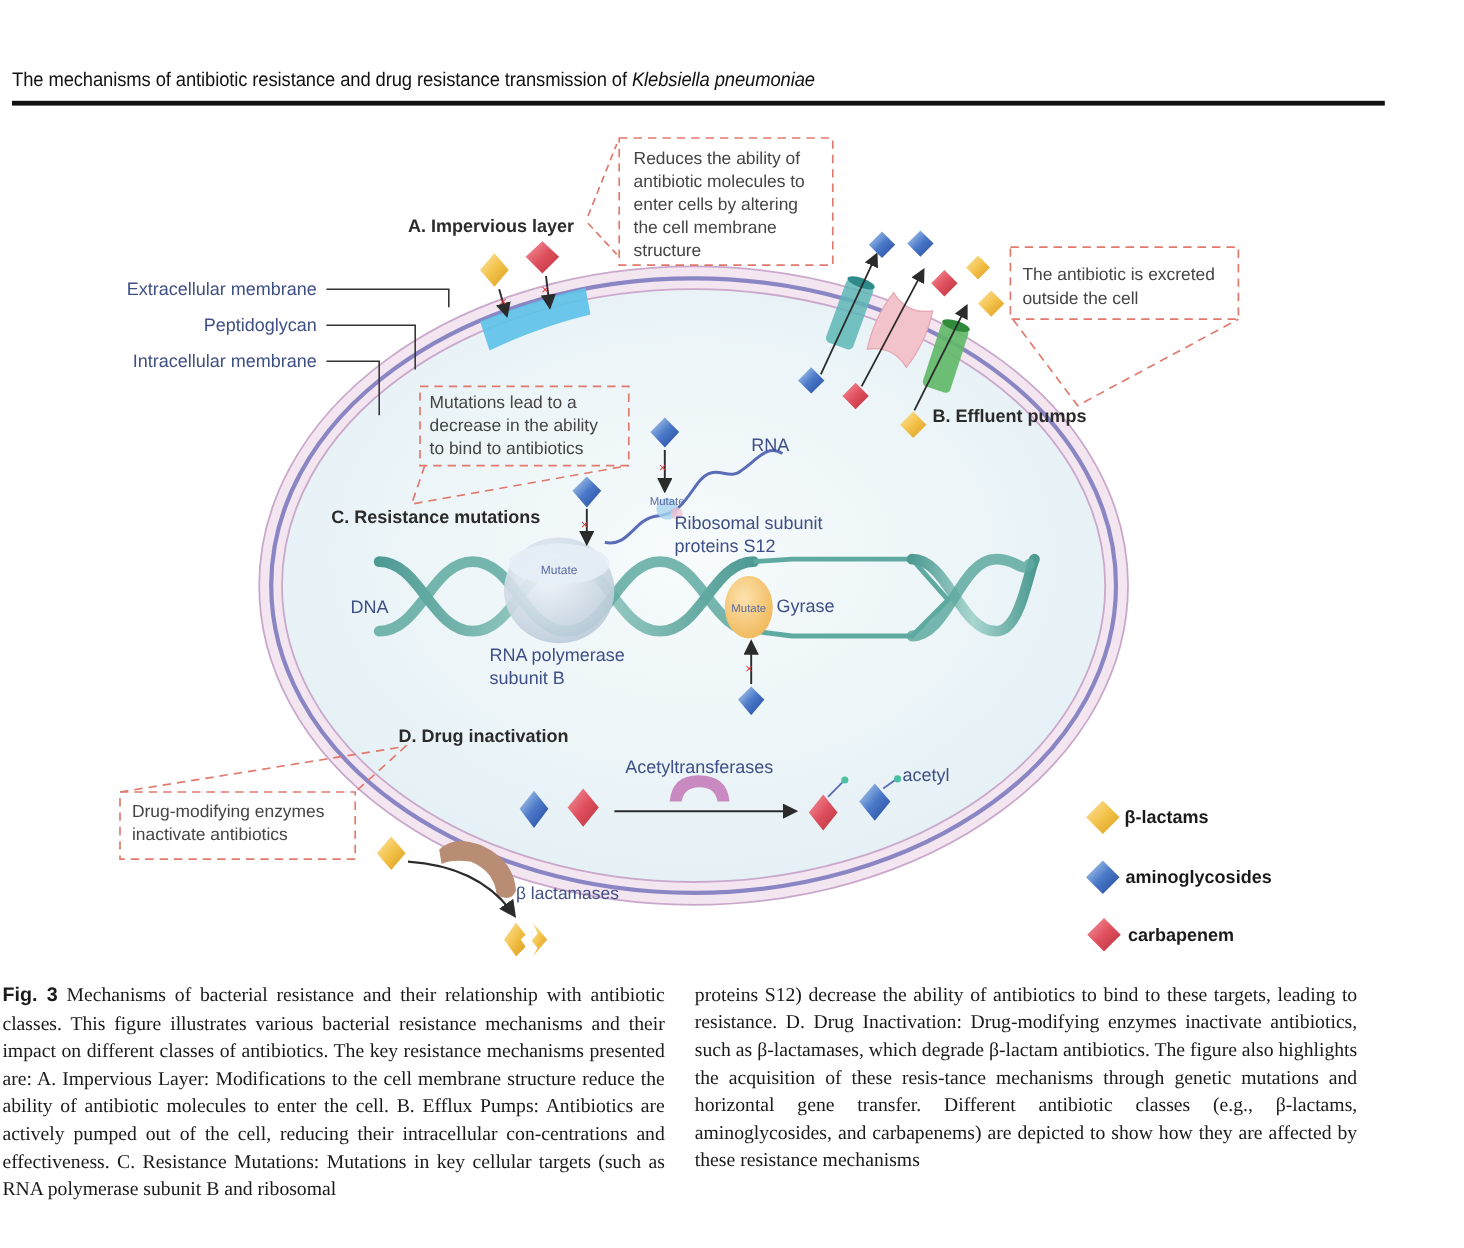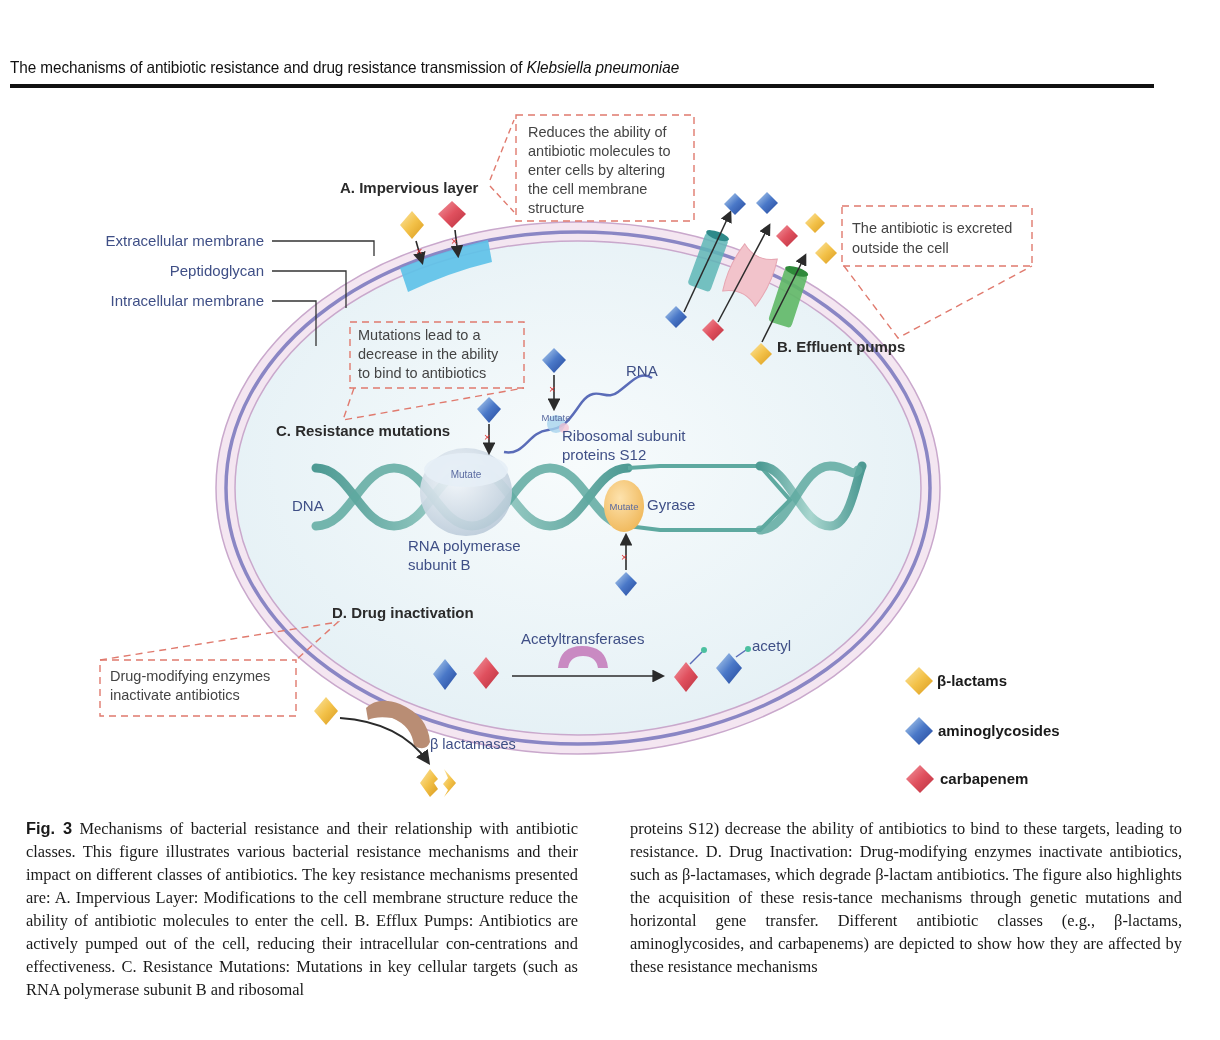--- a/index.html
+++ b/index.html
@@ -2,22 +2,22 @@
 <html><head>
 <meta charset="utf-8">
 <style>
   html, body { margin:0; padding:0; background:#ffffff; }
   body { width:1220px; height:1040px; position:relative; overflow:hidden; font-family:"Liberation Sans", sans-serif; }
   .running-head { position:absolute; left:10px; top:58px; font-family:"Liberation Sans", sans-serif; font-size:16.5px; color:#111; letter-spacing:-0.1px; transform:scaleX(0.93); transform-origin:left top; }
   .running-head i { font-style:italic; }
   .head-rule { position:absolute; left:10px; top:84px; width:1144px; height:4px; background:#111; }
   #figure { position:absolute; left:0; top:0; }
   .caption { position:absolute; top:817px; width:552px; font-family:"Liberation Serif", serif; font-size:16.4px; line-height:23px; color:#1a1a1a; text-align:justify; }
-  .caption.left { left:26px; }
-  .caption.right { left:630px; }
+  .caption.left { left:2px; }
+  .caption.right { left:579px; }
   .caption .fig-label { font-family:"Liberation Sans", sans-serif; font-weight:bold; }
   svg text { font-family:"Liberation Sans", sans-serif; }
 </style>
 </head>
 <body>
 
 <div class="running-head"><span>The mechanisms of antibiotic resistance and drug resistance transmission of </span><i>Klebsiella pneumoniae</i></div>
 <div class="head-rule"></div>
 
 <svg id="figure" width="1220" height="810" viewBox="0 0 1220 810">

